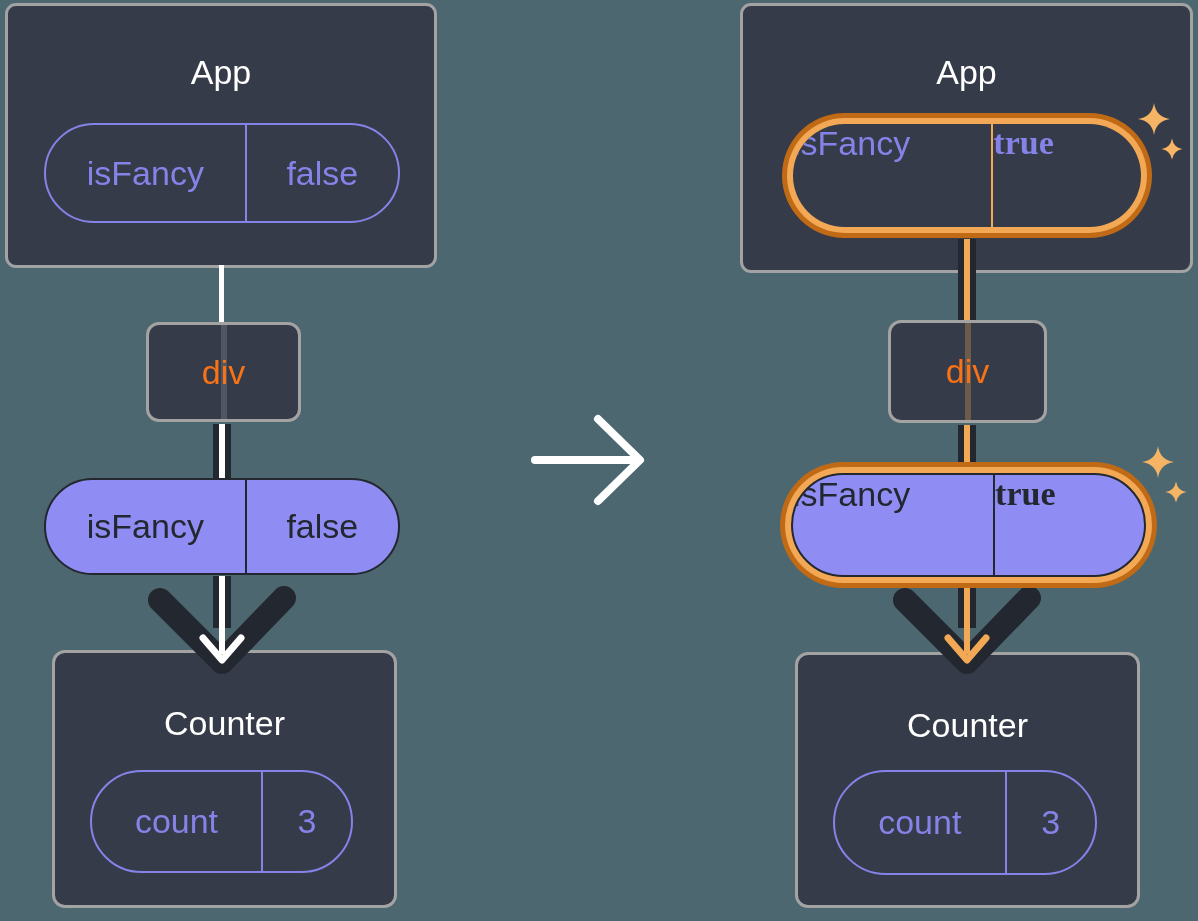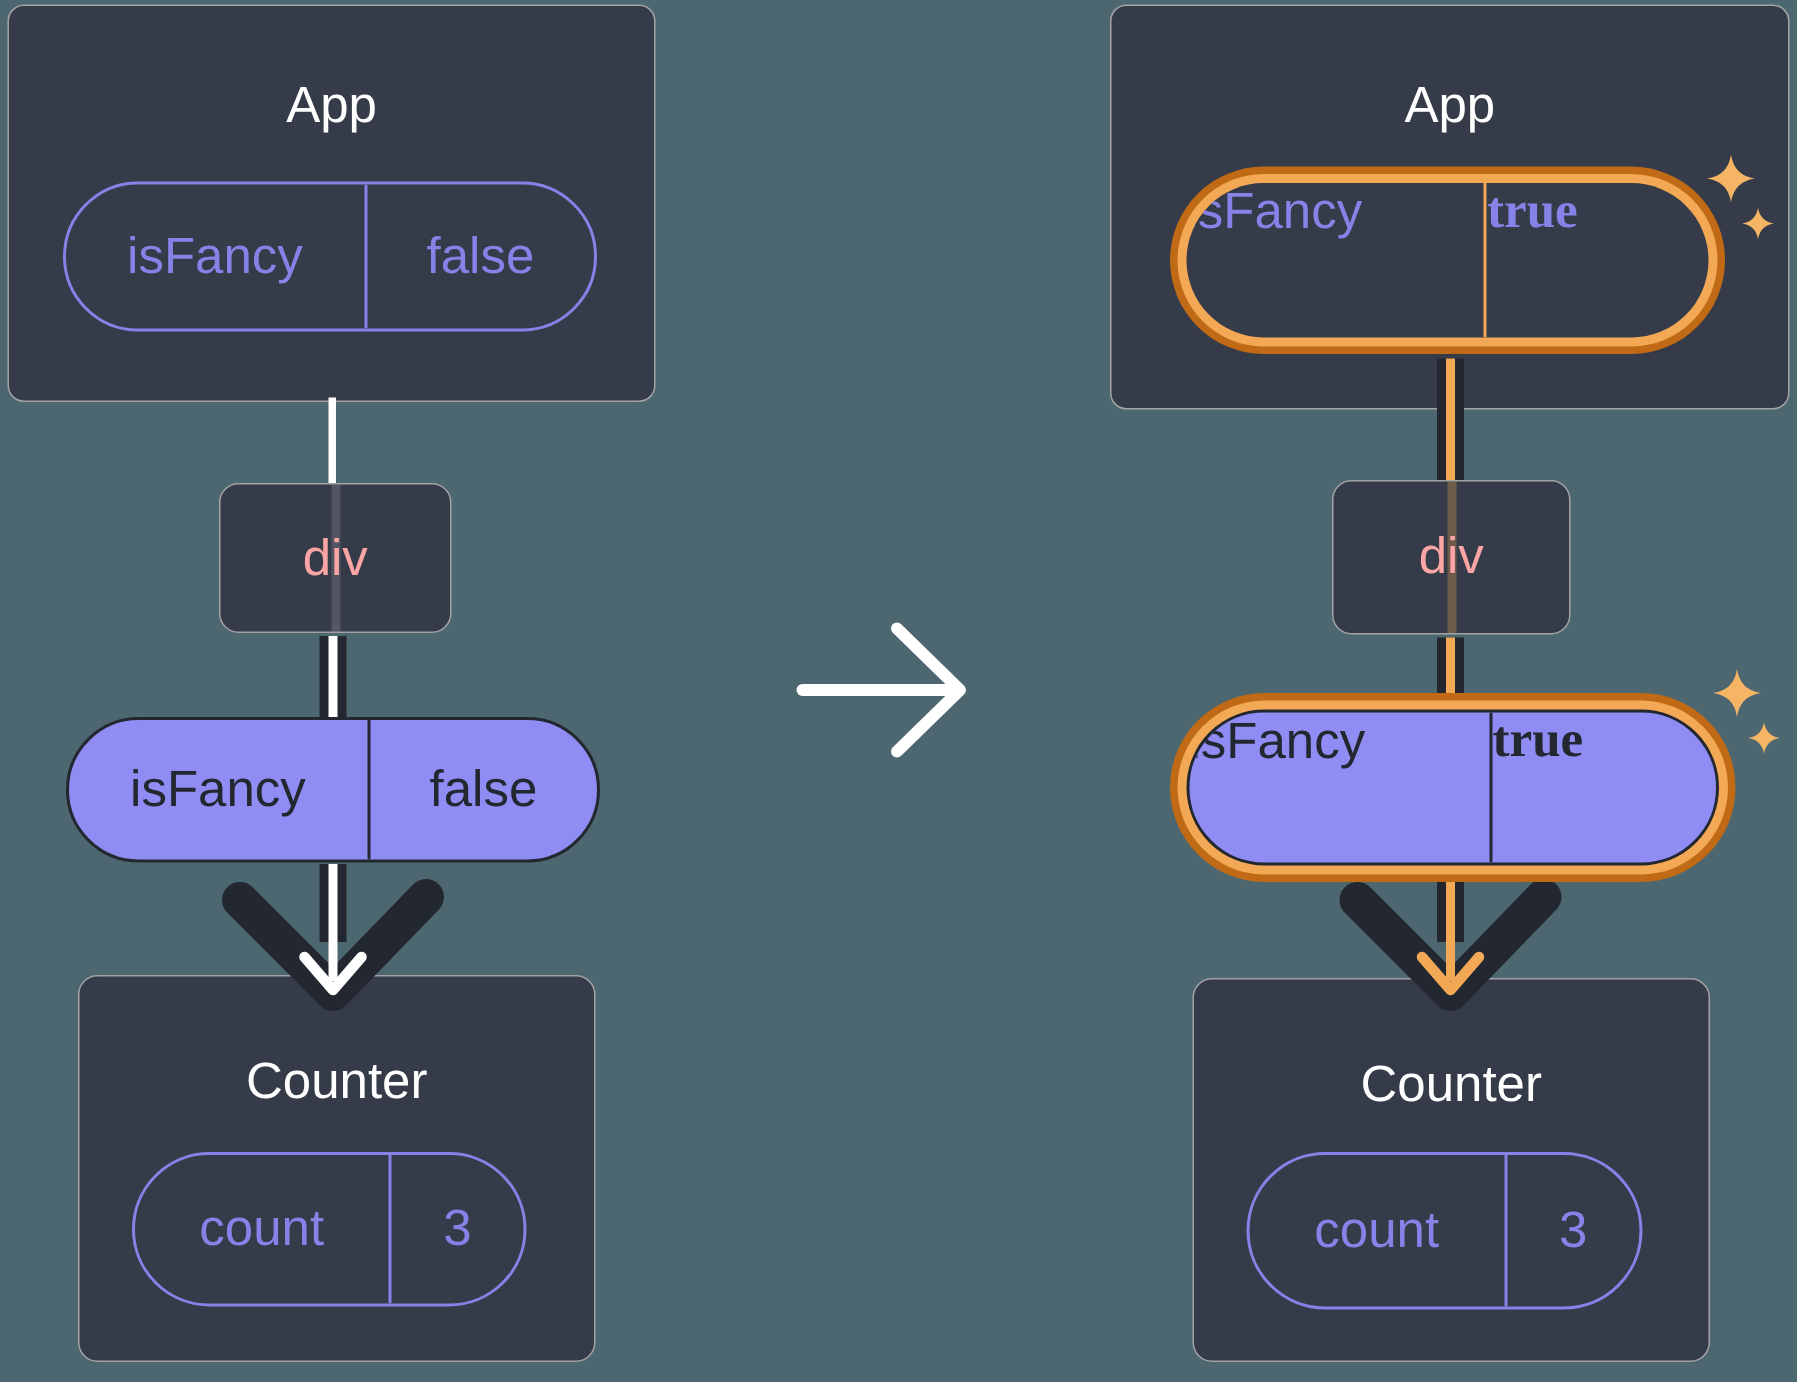--- a/index.html
+++ b/index.html
@@ -1,21 +1,21 @@
 <!DOCTYPE html>
 <html><head>
 <meta charset="utf-8">
 <style>
   html,body{margin:0;padding:0;background:#4d6771;}
   .stage{
     position:relative;width:1198px;height:921px;background:#4d6771;
     font-family:"Liberation Sans",sans-serif;overflow:hidden;
   }
   .card{
-    position:absolute;background:#353b48;border:1px solid #a3a3a3;
+    position:absolute;background:#353b48;border:3px solid #a3a3a3;
     border-radius:13px;box-sizing:border-box;padding-left:36px;
   }
   .card-title{
     position:absolute;left:0;right:0;text-align:center;
     color:#ffffff;font-size:34px;font-weight:500;line-height:40px;
   }
   
   .pill{
     position:absolute;display:flex;box-sizing:border-box;
     border-radius:999px;font-size:34px;overflow:hidden;
@@ -53,21 +53,21 @@
   .shaft-core.white{background:#ffffff;}
   .shaft-core.orange{background:#f2a854;}
   .ghost{
     position:absolute;top:0;bottom:0;left:50%;width:6px;margin-left:-3px;
   }
   .ghost.white{background:rgba(255,255,255,0.14);}
   .ghost.orange{background:rgba(242,168,84,0.30);}
   .abs-svg{position:absolute;}
   .div-label{
     position:absolute;inset:0;display:flex;align-items:center;justify-content:center;
-    color:#fca5a5;font-size:34px;font-weight:500;
+    color:#f97316;font-size:34px;font-weight:500;
   }
 </style>
 </head>
 <body>
 
 <div class="stage">
 
   <div class="card" style="left:5px;top:3px;width:432px;height:265px;border-radius:11px;">
     <div class="card-title" style="top:46px;">App</div>
     <div class="pill pill-outline" style="left:36px;top:117px;width:356px;height:100px;">

